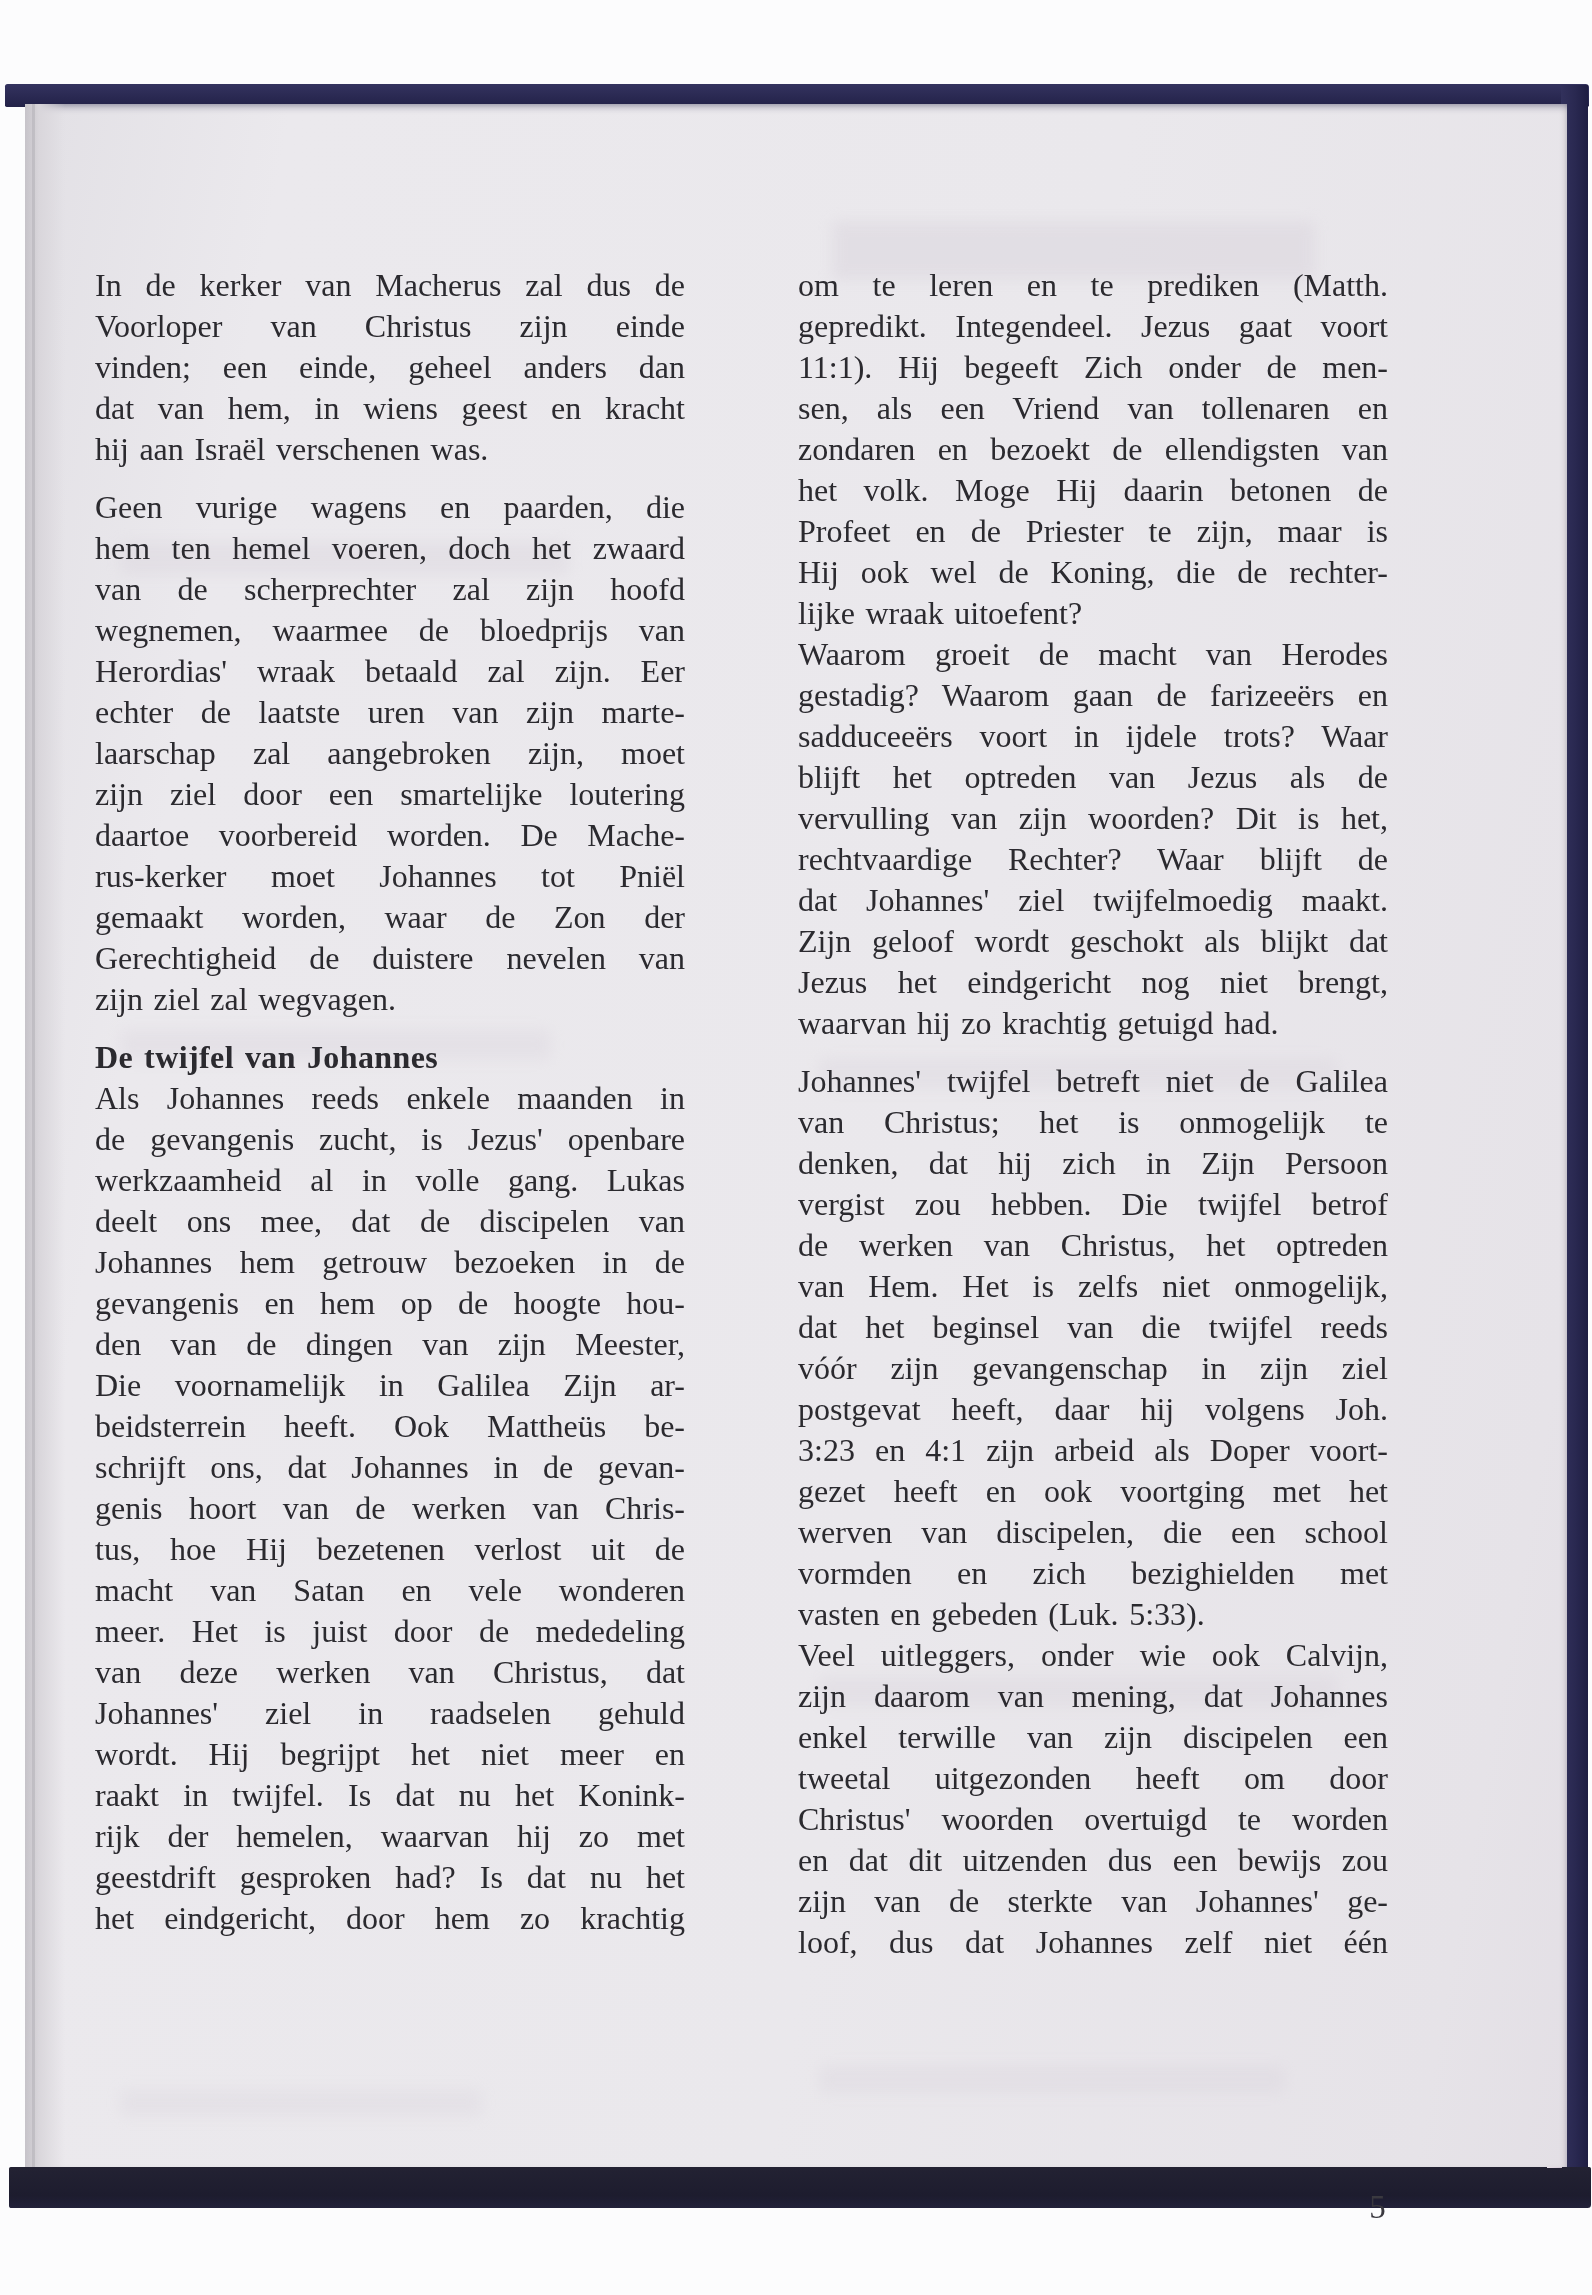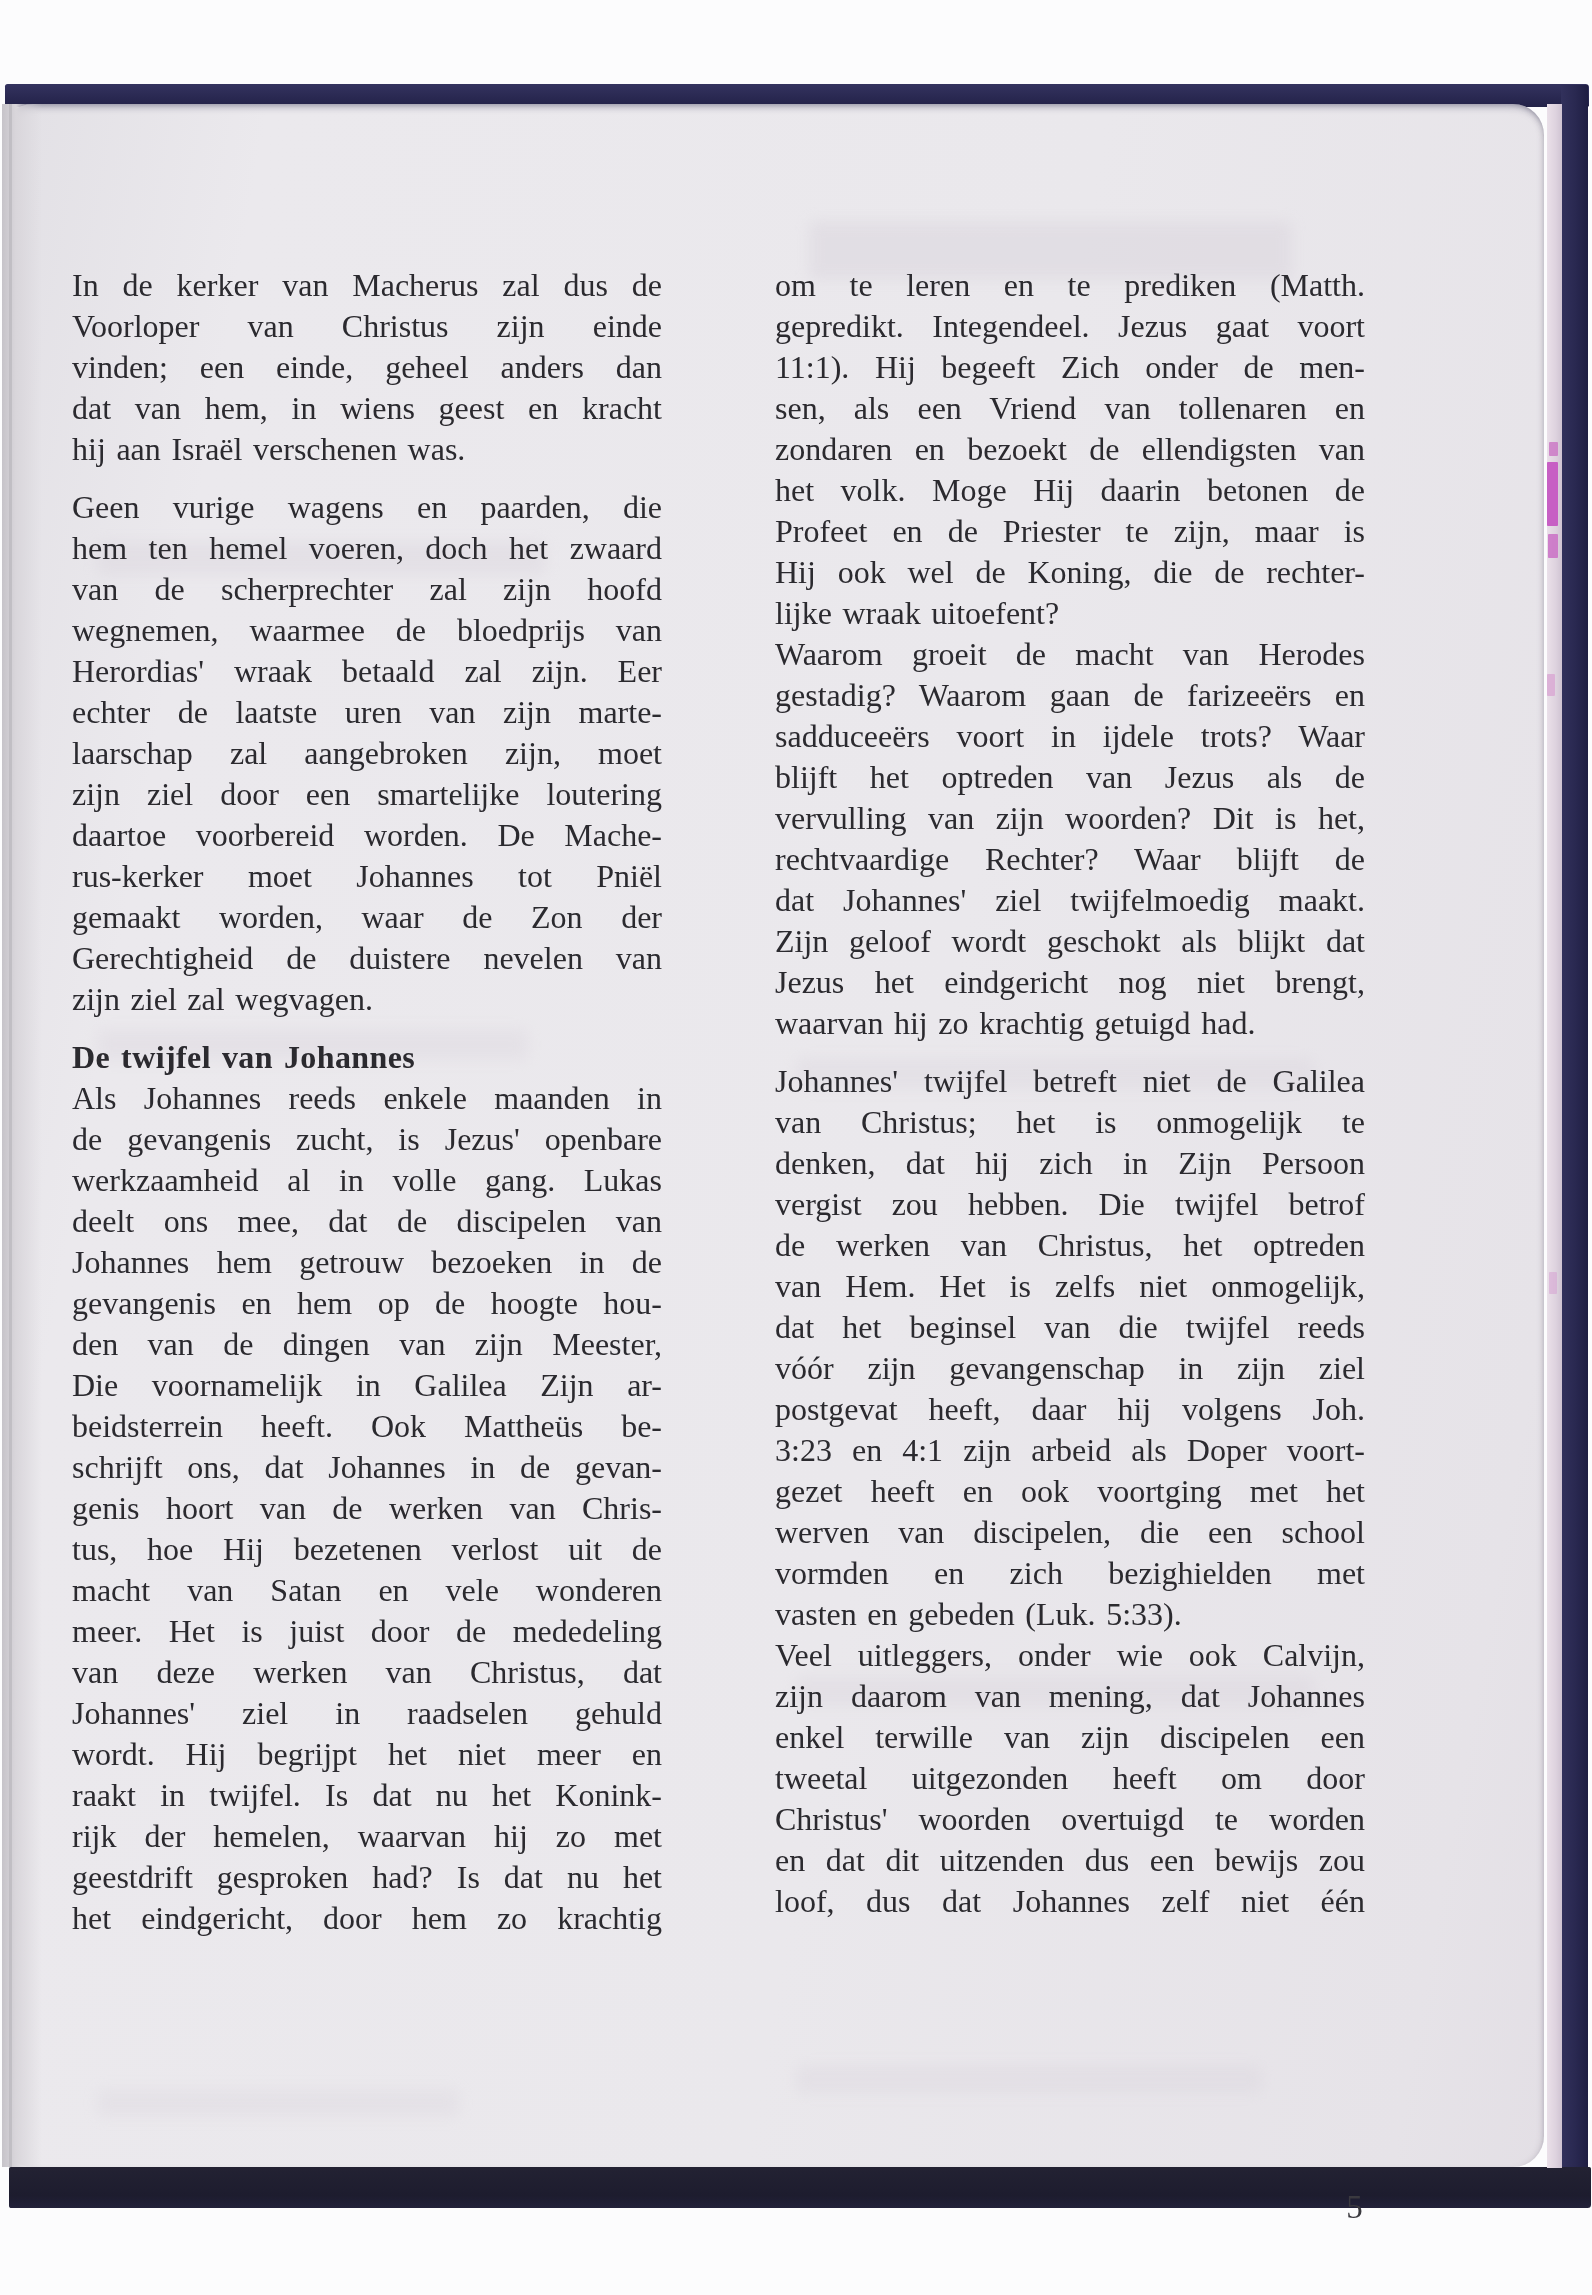--- a/index.html
+++ b/index.html
@@ -12,23 +12,23 @@
   .cover-right{position:absolute;left:1561px;top:85px;width:27px;height:2121px;
              background:linear-gradient(90deg,#32315c 0%,#292850 55%,#1e1d42 100%);}
   .cover-bottom{position:absolute;left:8.6px;top:2167px;width:1582px;height:41px;
              background:linear-gradient(180deg,#232233 0%,#1d1c2e 70%,#22213a 100%);
              border-radius:1.7px 1.7px 3.5px 2.6px;}
   
   .edge-strip{position:absolute;left:1547px;top:104px;width:14.7px;height:2064px;
              background:linear-gradient(90deg,#eae0e9 0%,#ddd2de 60%,#cfc3d2 100%);}
   .edge-mark{position:absolute;border-radius:0.9px;}
   
-  .page{position:absolute;left:2px;top:104px;width:1542px;height:2063px;
+  .page{position:absolute;left:25px;top:104px;width:1542px;height:2063px;
         background:linear-gradient(100deg,#e2e0e5 0%,#ebe9ed 14%,#eae8ec 58%,#e6e3e8 92%,#e3dfe5 100%);
-        box-shadow:inset 0 7px 8.6px -6px rgba(35,34,70,.55), inset -5.2px 0 7.8px -5.2px rgba(90,80,100,.35);border-radius:31px;}
+        box-shadow:inset 0 7px 8.6px -6px rgba(35,34,70,.55), inset -5.2px 0 7.8px -5.2px rgba(90,80,100,.35);}
   .page-left-shade{position:absolute;left:0;top:0;width:40px;height:100%;
         background:linear-gradient(90deg,#c6c3c9 0%,#d9d6db 35%,rgba(234,232,236,0) 100%);}
   .page-left-line{position:absolute;left:7px;top:0;width:2.6px;height:100%;background:#b3b0b6;opacity:.55;}
   
   .ghost{position:absolute;background:#d7d1da;filter:blur(7px);opacity:.42;border-radius:5.2px;}
   
   .col{position:absolute;top:161px;width:590px;color:#2b2a2f;}
   .col-left{left:70px;}
   .col-right{left:773px;}
   .line{font-size:32px;line-height:41px;height:41px;white-space:nowrap;
@@ -160,20 +160,21 @@
           <div class="line">vormden en zich bezighielden met</div>
           <div class="line flush">vasten en gebeden (Luk. 5:33).</div>
         </div>
         <div class="block para gap-large">
           <div class="line">Veel uitleggers, onder wie ook Calvijn,</div>
           <div class="line">zijn daarom van mening, dat Johannes</div>
           <div class="line">enkel terwille van zijn discipelen een</div>
           <div class="line">tweetal uitgezonden heeft om door</div>
           <div class="line">Christus' woorden overtuigd te worden</div>
           <div class="line">en dat dit uitzenden dus een bewijs zou</div>
+          <div class="line">zijn van de sterkte van Johannes' ge-</div>
           <div class="line">loof, dus dat Johannes zelf niet één</div>
         </div>
       </div>
 
     <div class="page-number">5</div>
   </div>
 
 </div>
 
 

